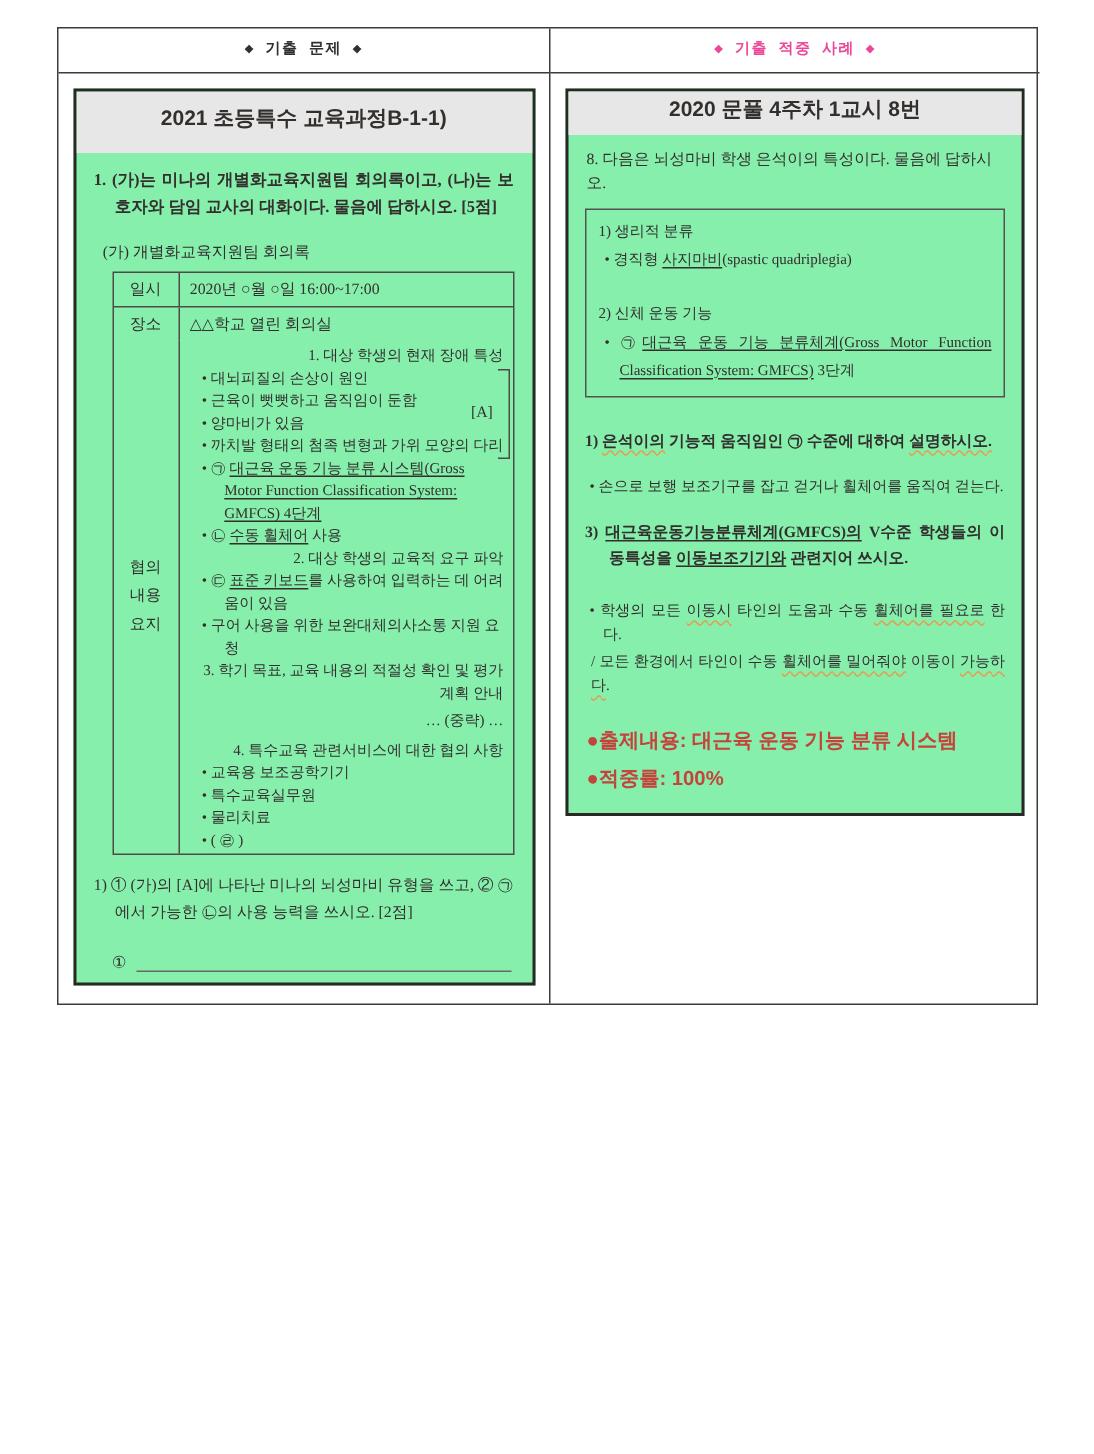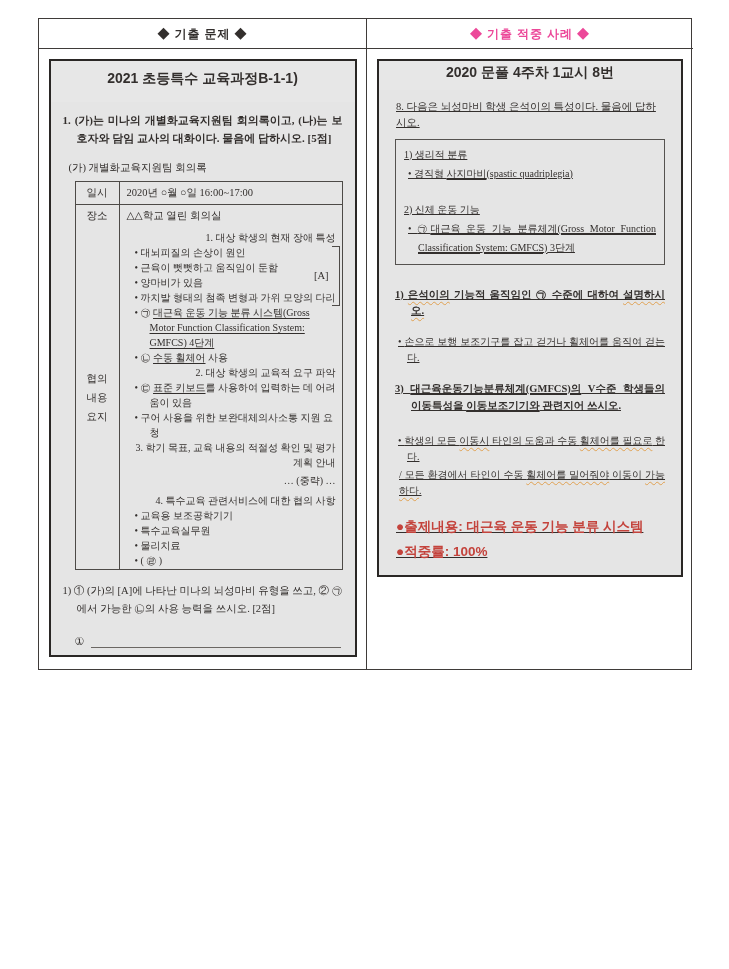--- a/index.html
+++ b/index.html
@@ -1,25 +1,25 @@
 <!DOCTYPE html>
 <html><head>
 <meta charset="utf-8">
 <style>
   html,body{margin:0;padding:0;width:729px;height:969px;background:#ffffff;overflow:hidden;}
   body{font-family:"Liberation Serif","DejaVu Serif",serif;color:#332f2d;}
   .sheet{position:absolute;left:38px;top:18px;width:654px;}
   .outer{display:grid;grid-template-columns:328px 326px;border:1px solid #3f3b39;box-sizing:border-box;}
-  .hcell{height:30px;line-height:30px;text-align:center;font-family:Liberation Serif, serif;
-         font-weight:bold;font-size:12px;border-bottom:1px solid #3f3b39;box-sizing:border-box;letter-spacing:1px;}
+  .hcell{height:30px;line-height:30px;text-align:center;font-family:Liberation Mono, monospace;
+         font-weight:bold;font-size:10px;border-bottom:1px solid #3f3b39;box-sizing:border-box;letter-spacing:1px;}
   .hleft{border-right:1px solid #3f3b39;}
   .red{color:#ec4899;}
   .bcell{box-sizing:border-box;height:620px;padding:10px 0 0 0;}
   .bleft{border-right:1px solid #3f3b39;}
-  .inner-box{border:2px solid #2a2725;background:#e5e5e5;box-sizing:border-box;margin:0 auto;}
+  .inner-box{border:2px solid #2a2725;background:#86efac;box-sizing:border-box;margin:0 auto;}
   .left-box{width:308px;height:598px;overflow:hidden;}
   .right-box{width:306px;padding-bottom:10px;}
   .inner-title{background:#e7e7e7;text-align:center;font-family:"Liberation Sans","DejaVu Sans",sans-serif;
                font-weight:bold;font-size:14px;padding:9px 0 14px;}
   .inner-title.rt{padding:3px 0 8px;}
   .lcontent{padding:8px 12px 0;}
   .q1{font-weight:bold;font-size:11px;line-height:1.6;text-align:justify;padding-left:14px;text-indent:-14px;margin-top:2px;}
   .doclabel{font-size:10.5px;margin:14px 0 6px 6px;}
   .mtg-table{margin-left:12px;width:268px;border:1px solid #4d4a47;box-sizing:border-box;}
   .trow{display:flex;border-bottom:1px solid #4d4a47;}
@@ -33,21 +33,21 @@
   .aline.nl{padding-left:13px;text-indent:-13px;text-align:right;}
   .aline.bl{padding-left:23px;text-indent:-15px;}
   .aline.ctr{text-align:right;padding:3px 0 5px;}
   .au,.u{text-decoration:underline;text-underline-offset:2px;}
   .bracketA{position:absolute;right:2px;top:19px;width:7px;height:58px;
             border-top:1px solid #4d4a47;border-right:1px solid #4d4a47;border-bottom:1px solid #4d4a47;}
   .bracketA-label{position:absolute;right:13px;top:41px;font-size:10.5px;}
   .subq{font-size:10.5px;line-height:1.65;margin:12px 0 0 0;padding-left:14px;text-indent:-14px;}
   .ansline{display:flex;align-items:flex-end;margin:17px 2px 0 12px;font-size:11px;}
   .blank{flex:1;border-bottom:1px solid #6b6763;height:13px;margin-left:7px;}
-  .rcontent{padding:7px 16px 0;text-decoration:underline;}
+  .rcontent{padding:7px 11px 0;}
   .q8{font-size:10.5px;line-height:1.55;margin:2px 0 7px 1px;}
   .fbox{border:1px solid #55524f;padding:5px 8px 7px;font-size:10px;line-height:19px;text-align:justify;}
   .fl.bl2{padding-left:14px;text-indent:-10px;}
   .fspacer{height:17px;}
   .rsub{font-size:10.5px;font-weight:bold;line-height:1.6;padding-left:16px;text-indent:-16px;text-align:justify;}
   .rs1{margin-top:22px;}
   .rans{font-size:10px;line-height:1.6;padding-left:12px;text-indent:-9px;margin-top:14px;text-align:justify;}
   .rs3{margin-top:15px;}
   .rans3{margin-top:18px;}
   .rans3b{margin-top:2px;padding-left:4px;text-indent:0;}

